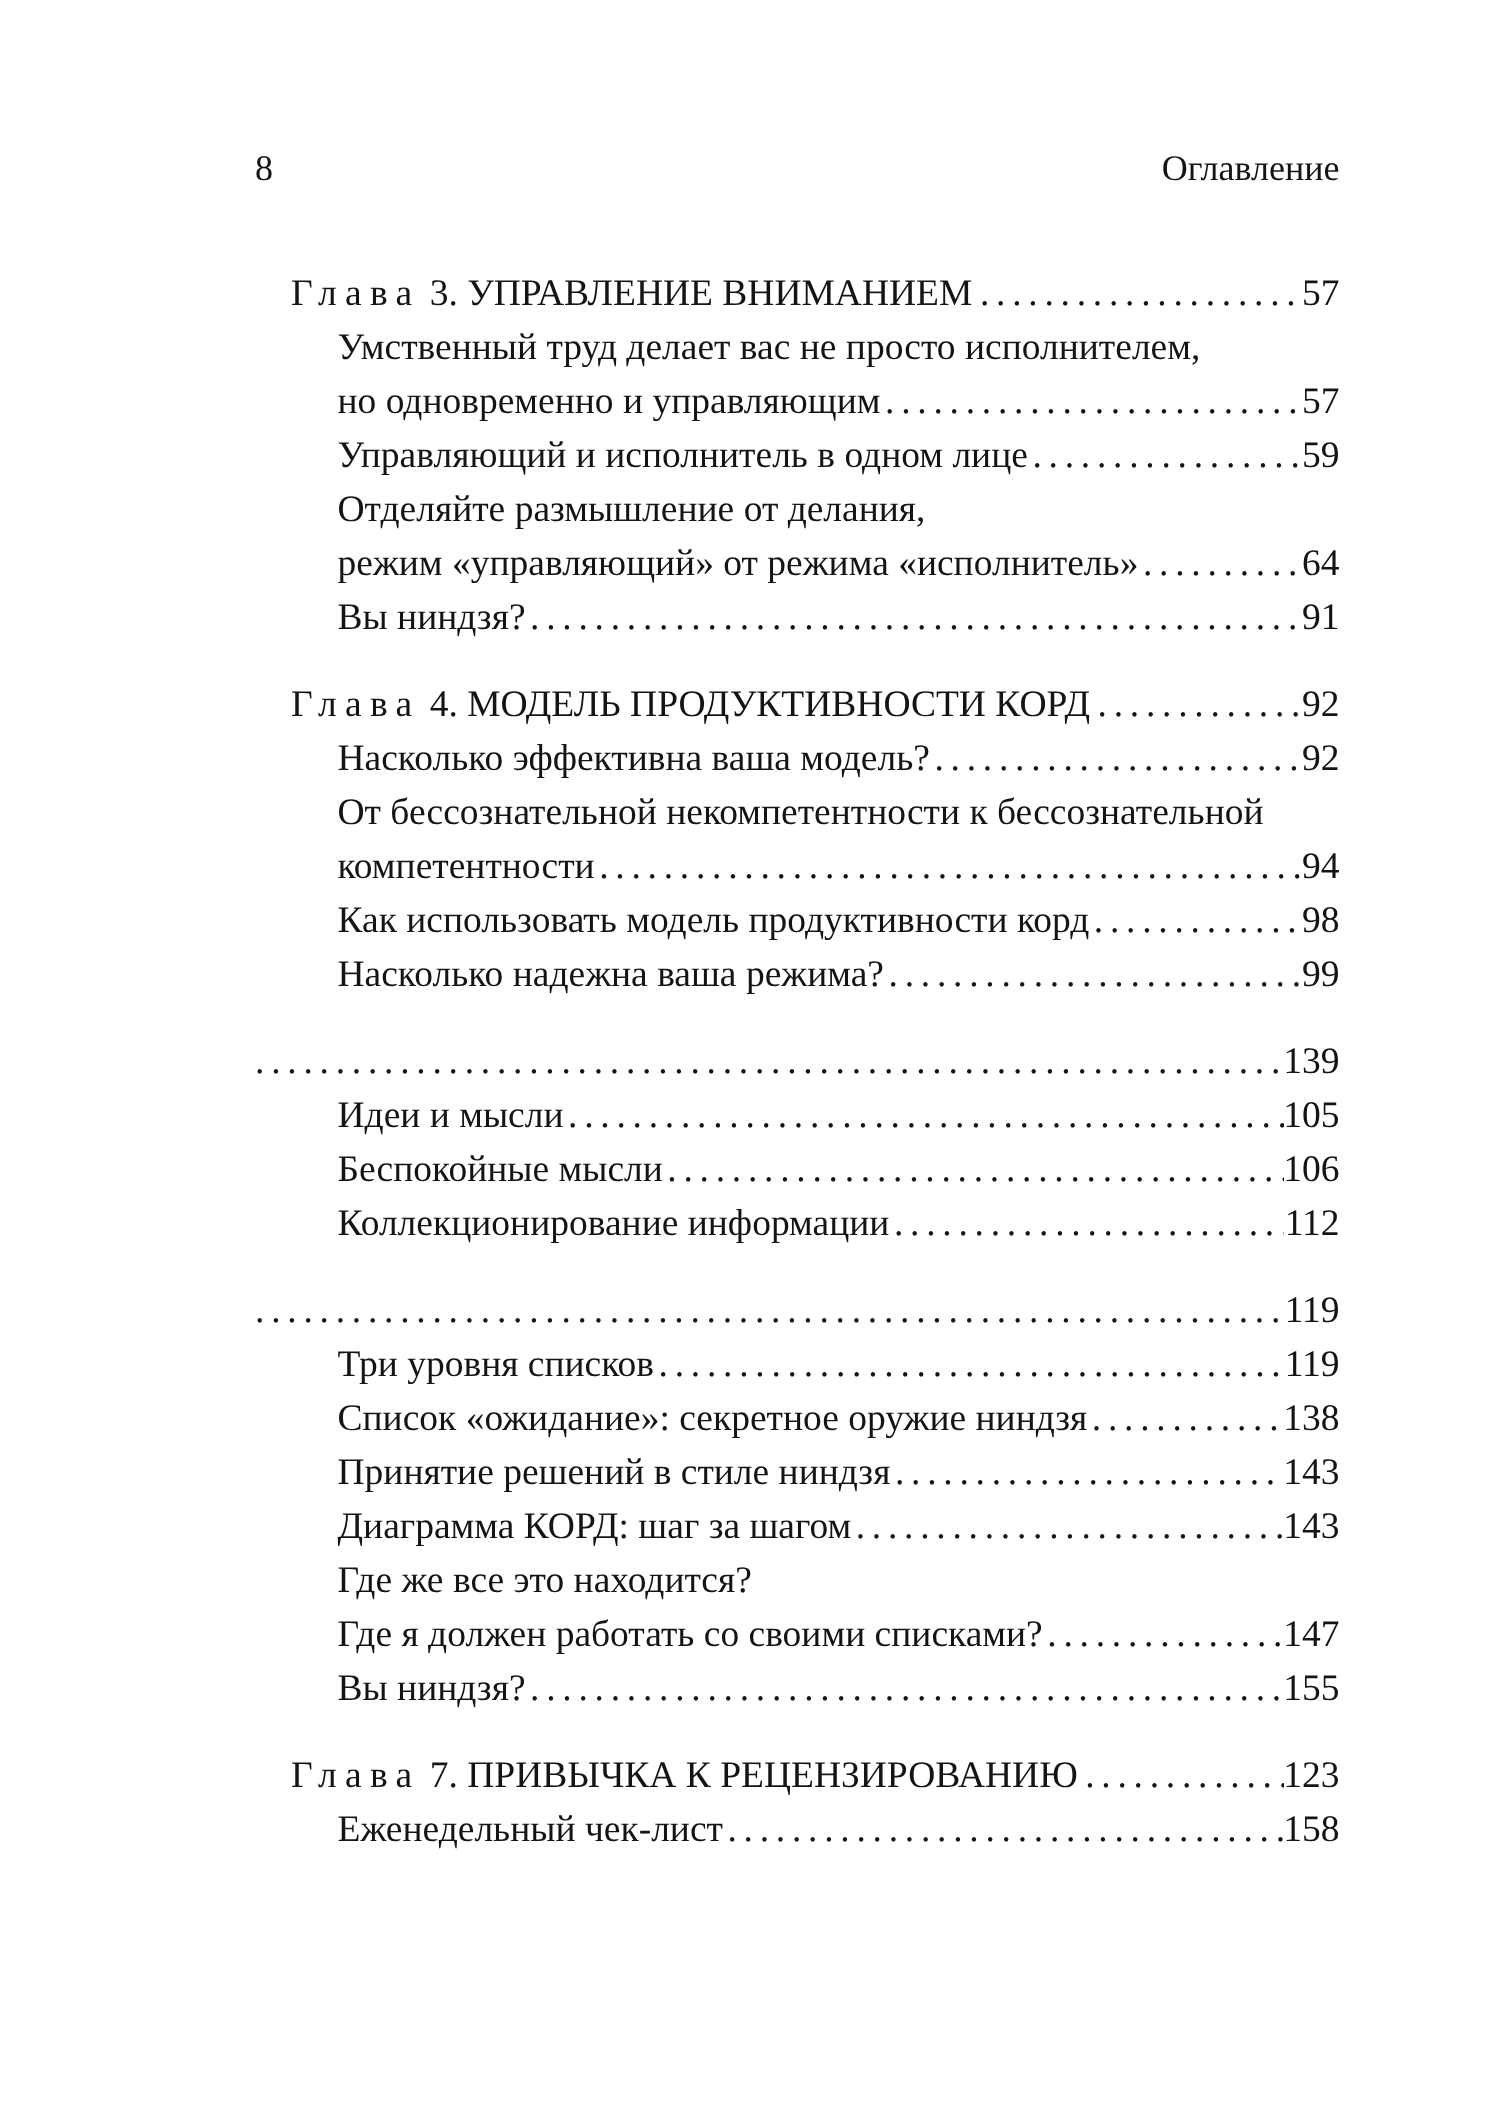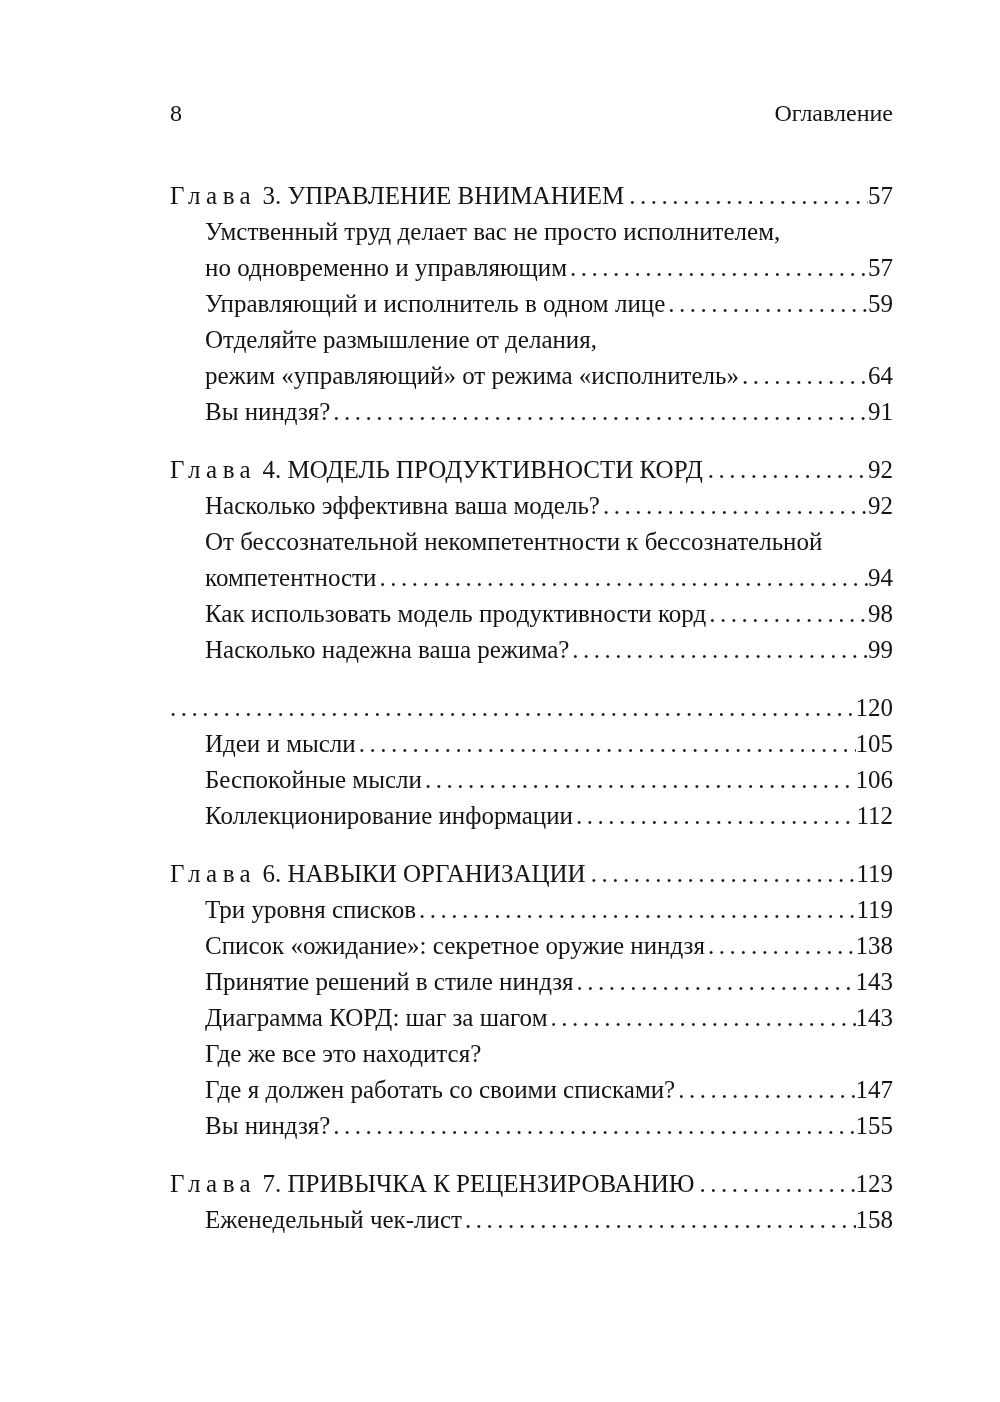--- a/index.html
+++ b/index.html
@@ -51,20 +51,21 @@
   }
   .toc-text {
     white-space: nowrap;
     padding-right: 3px;
   }
   .chapter-heading .toc-text {
     padding-right: 5px;
   }
   .chapter-word {
     letter-spacing: 0.22em;
+    margin-left: 24px;
   }
   .chapter-title {
     text-transform: none;
     margin-top: 12px;
   }
   .leader {
     flex: 1 1 auto;
     overflow: hidden;
     white-space: nowrap;
     text-align: right;
@@ -73,21 +74,21 @@
   .leader::after {
     content: "........................................................................................................";
     letter-spacing: 4.5px;
     font-size: 25px;
   }
   .toc-page {
     white-space: nowrap;
     flex: 0 0 auto;
   }
   .entry {
-    margin-left: 35px;
+    margin-left: 55px;
   }
 </style>
 </head>
 <body>
 
 <div class="page">
   <div class="running-head">
     <span>8</span>
     <span class="running-title">Оглавление</span>
   </div>
@@ -161,21 +162,21 @@
           <div class="toc-row">
             <span class="toc-text">Насколько надежна ваша режима?</span>
             <span class="leader"></span>
             <span class="toc-page">99</span>
           </div>
         </div>
       </section>
       <section class="chapter">
         <div class="toc-row chapter-heading">
           <span class="leader"></span>
-          <span class="toc-page">120</span>
+          <span class="toc-page">139</span>
         </div>
         <div class="entry">
           <div class="toc-row">
             <span class="toc-text">Идеи и мысли</span>
             <span class="leader"></span>
             <span class="toc-page">105</span>
           </div>
         </div>
         <div class="entry">
           <div class="toc-row">
@@ -187,21 +188,20 @@
         <div class="entry">
           <div class="toc-row">
             <span class="toc-text">Коллекционирование информации</span>
             <span class="leader"></span>
             <span class="toc-page">112</span>
           </div>
         </div>
       </section>
       <section class="chapter">
         <div class="toc-row chapter-heading">
-          <span class="toc-text"><span class="chapter-word">Глава</span> <span>6.</span> <span class="chapter-title">НАВЫКИ ОРГАНИЗАЦИИ</span></span>
           <span class="leader"></span>
           <span class="toc-page">119</span>
         </div>
         <div class="entry">
           <div class="toc-row">
             <span class="toc-text">Три уровня списков</span>
             <span class="leader"></span>
             <span class="toc-page">119</span>
           </div>
         </div>

